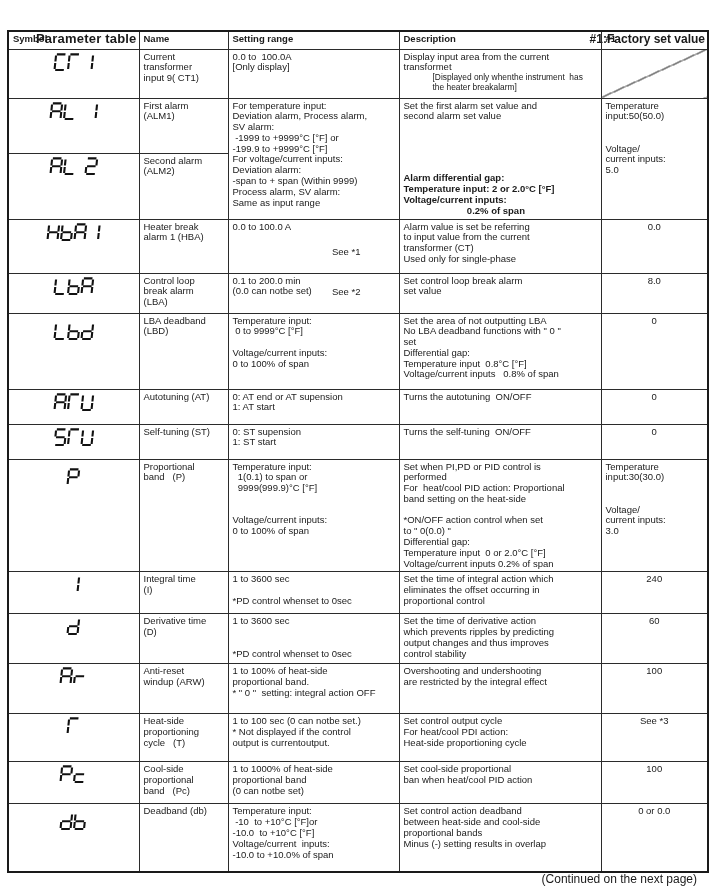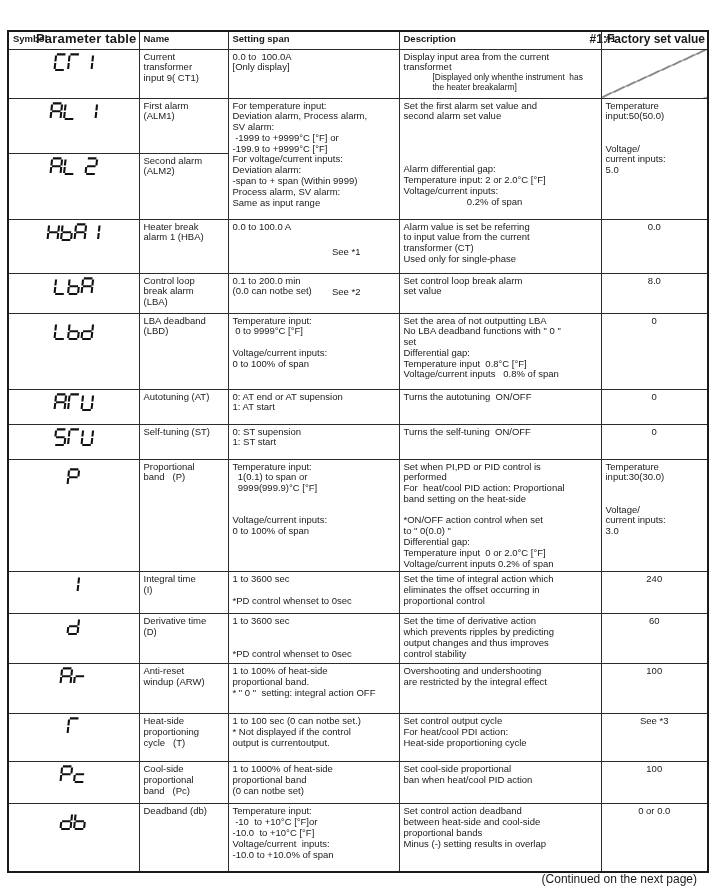--- a/index.html
+++ b/index.html
@@ -15,21 +15,21 @@
                padding:2px 4px;font-size:9.5px;line-height:10.8px;overflow:hidden;}
   table.ptable{border:2px solid #1a1a1a;}
   th.head{font-size:12px;font-weight:bold;text-align:left;vertical-align:middle;
           padding:1px 2px;line-height:14px;}
   td.sym{text-align:center;vertical-align:middle;}
   td.sym.top{vertical-align:top;padding-top:7px;}
   .txt{white-space:pre-wrap;}
   .small{font-size:8.4px;line-height:9.6px;white-space:pre-wrap;padding-left:29px;}
   td.rel{position:relative;}
   .range-note{position:absolute;right:38px;bottom:15px;font-size:9.5px;}
-  .ds-bottom{position:absolute;left:4px;right:2px;bottom:11px;white-space:pre-wrap;}
+  .ds-bottom{position:absolute;left:4px;right:2px;bottom:2px;white-space:pre-wrap;font-weight:bold;}
   td.slashcell{background-image:linear-gradient(to bottom right,
       transparent 49.3%, #555 49.3%, #555 50.7%, transparent 50.7%);}
   .factory{text-align:center;white-space:pre-wrap;}
   .factory.left{text-align:left;}
   .footer{position:absolute;top:872px;right:16px;font-size:12px;font-weight:normal;}
   svg.sseg{display:inline-block;}
 </style>
 </head>
 <body>
 
@@ -45,21 +45,21 @@
         <col style="width:89px">
         <col style="width:171px">
       <col style="width:202px">
         <col style="width:107px">
     </colgroup>
 
     <tbody>
         <tr style="height:18px">
       <th class="head">Symbol</th>
       <th class="head">Name</th>
-      <th class="head">Setting span</th>
+      <th class="head">Setting range</th>
       <th class="head">Description</th>
       <th class="head">#1</th>
     </tr>
 
     <tr style="height:49px">
       <td class="sym"><svg class="sseg" width="46" height="21" viewBox="0 0 46 19">
               <g transform="translate(2.2,0) skewX(-6)" stroke="#111111" stroke-width="2.1" fill="none" stroke-linecap="butt">
                 <line x1="3.8000000000000003" y1="1.4" x2="12.399999999999999" y2="1.4"></line>
                 <line x1="3.8000000000000003" y1="17" x2="12.399999999999999" y2="17"></line>
                 <line x1="3.1" y1="10" x2="3.1" y2="16"></line>

